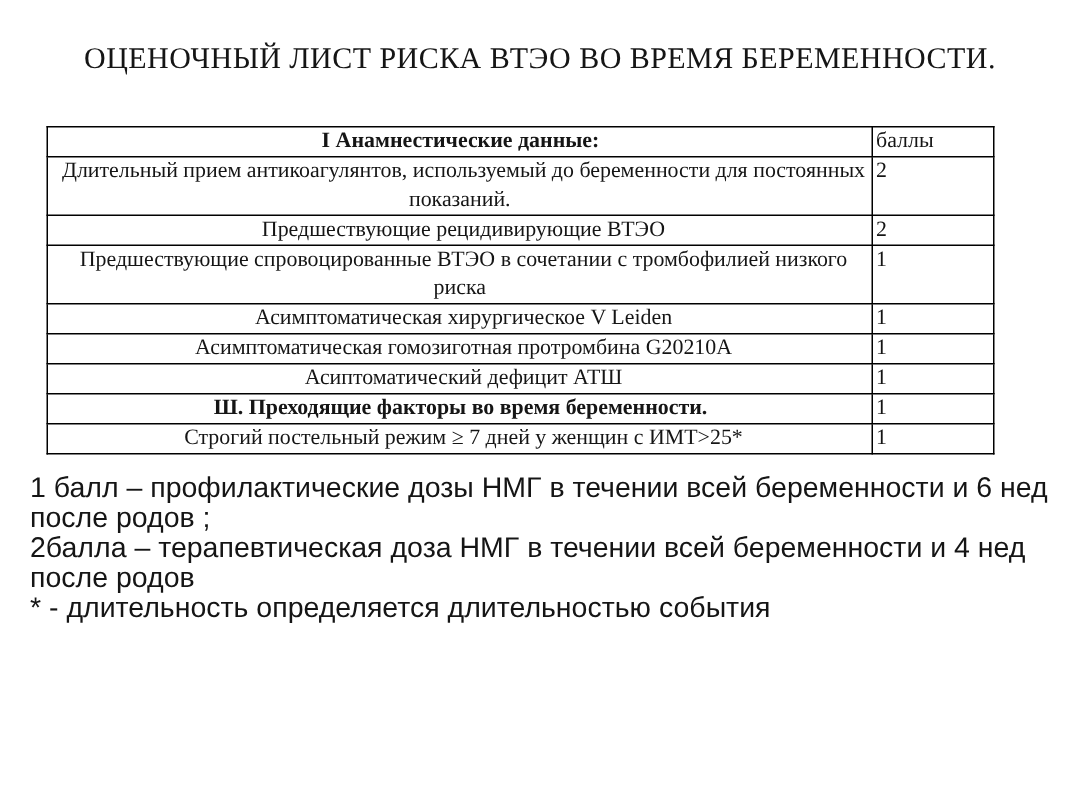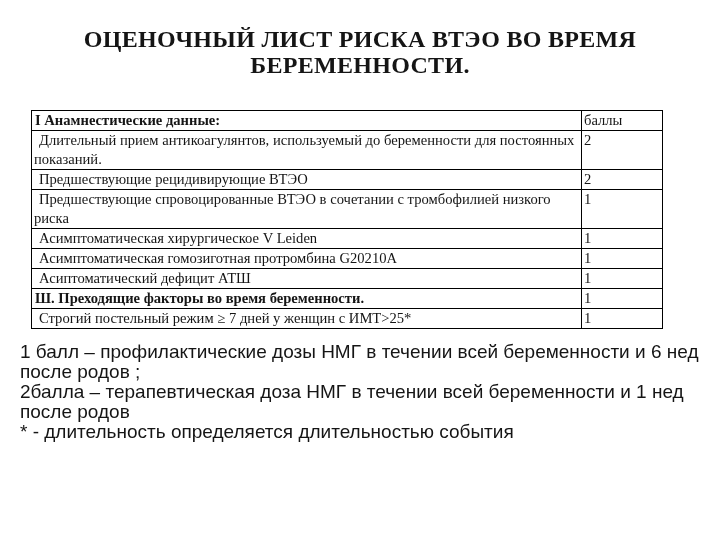--- a/index.html
+++ b/index.html
@@ -10,22 +10,22 @@
   body {
     width: 720px;
     height: 540px;
     overflow: hidden;
     color: #101010;
     font-family: "Liberation Serif", serif;
   }
   .page-title {
     margin: 26px 12px 0 12px;
     text-align: center;
-    font-weight: bold;
-    font-size: 24px;
+    font-weight: normal;
+    font-size: 20px;
     line-height: 26px;
     letter-spacing: 0.3px;
     color: #151515;
   }
   table.score-table {
     margin: 32px 0 0 31px;
     width: 632px;
     border-collapse: collapse;
     table-layout: fixed;
     font-size: 14.6px;
@@ -33,20 +33,21 @@
     color: #151515;
   }
   table.score-table td {
     border: 1px solid #000000;
     vertical-align: top;
     padding: 0 2px;
   }
   td.factor-cell {
     padding-left: 2px;
     text-indent: 5px; 
+    text-align: center;
   }
   td.score-cell {
     width: 76px;
     font-weight: normal;
   }
   tr.section-row td.factor-cell {
     font-weight: bold;
     text-indent: 1px;
   }
   tr.tall-row td {
@@ -101,15 +102,15 @@
     </tr>
     <tr>
       <td class="factor-cell">Строгий постельный режим ≥ 7 дней у женщин с ИМТ&gt;25*</td>
       <td class="score-cell">1</td>
     </tr>
   </tbody>
 </table>
 
 <div class="footnotes">
   <div>1 балл – профилактические дозы НМГ в течении всей беременности и 6 нед после родов ;</div>
-  <div>2балла – терапевтическая доза НМГ в течении всей беременности и 1 нед после родов</div>
+  <div>2балла – терапевтическая доза НМГ в течении всей беременности и 4 нед после родов</div>
   <div>* - длительность определяется длительностью события</div>
 </div>
 
 </body></html>

